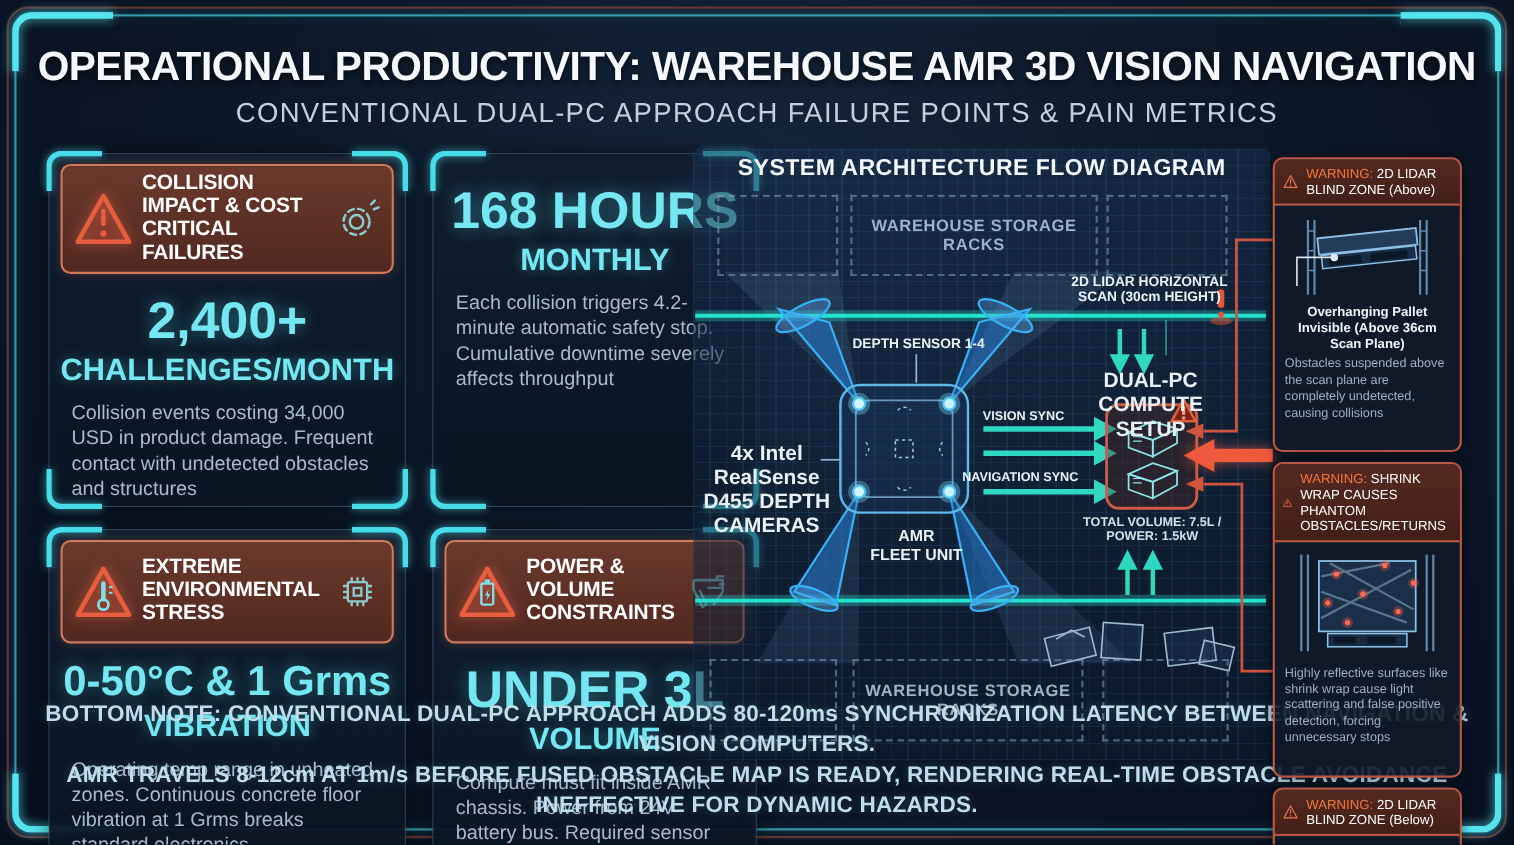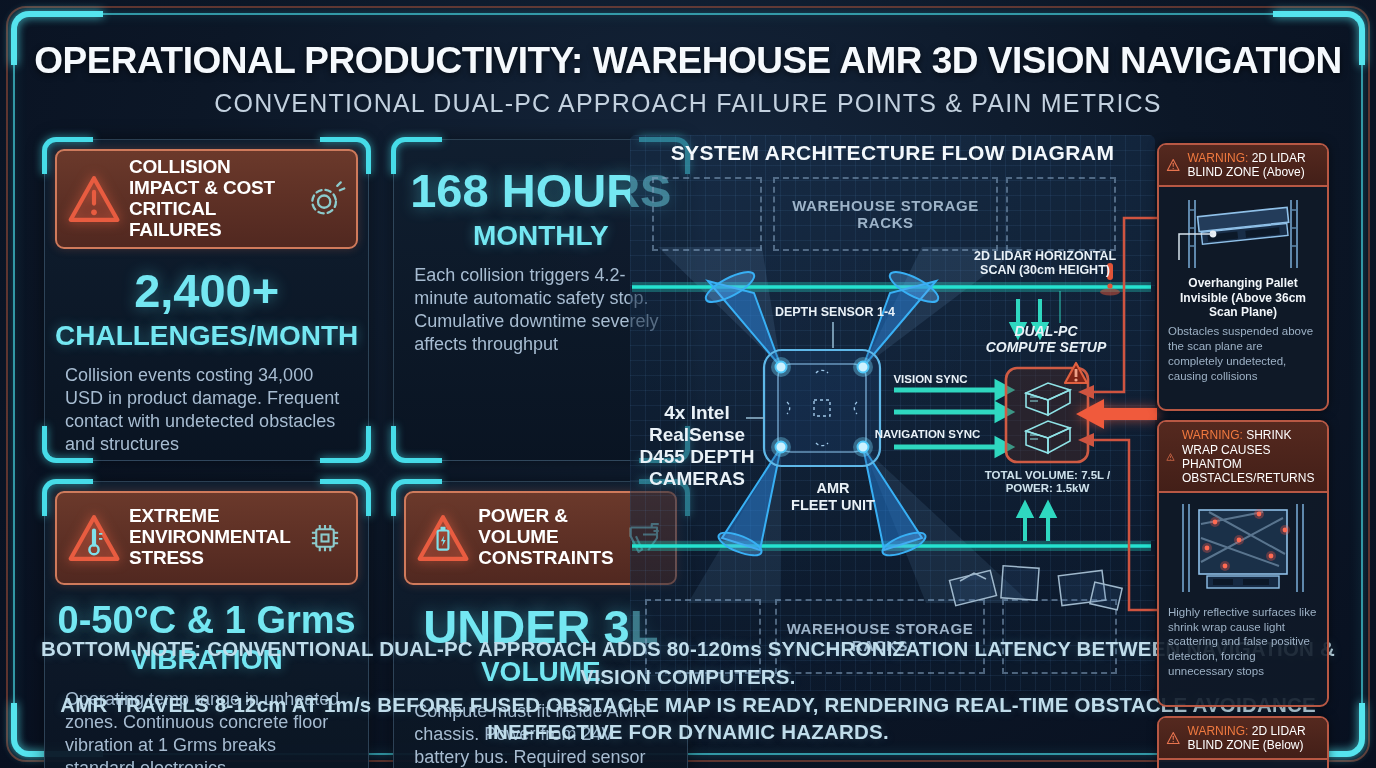--- a/index.html
+++ b/index.html
@@ -300,21 +300,21 @@
     <div class="dlabel" style="left:2px;top:267px;width:130px;font-size:19px;">
       <div>4x Intel RealSense</div>
       <div>D455 DEPTH CAMERAS</div>
     </div>
     <div class="dlabel" style="left:153px;top:345px;width:100px;font-size:14.5px;">
       <div>AMR</div>
       <div>FLEET UNIT</div>
     </div>
     <div class="dlabel" style="left:248px;top:238px;width:105px;font-size:11.5px;">VISION SYNC</div>
     <div class="dlabel" style="left:240px;top:293px;width:115px;font-size:11.5px;">NAVIGATION SYNC</div>
-    <div class="dlabel" style="left:355px;top:188px;width:122px;font-size:14px;font-style:italic;">
+    <div class="dlabel" style="left:355px;top:201px;width:122px;font-size:19px;">
       <div>DUAL-PC</div>
       <div>COMPUTE SETUP</div>
     </div>
     <div class="dlabel" style="left:345px;top:334px;width:145px;font-size:11.5px;color:#cfe2ec;">
       <div>TOTAL VOLUME: 7.5L /</div>
       <div>POWER: 1.5kW</div>
     </div>
   </div>
 
   <svg class="connectors" width="1376" height="768" viewBox="0 0 1376 768">

